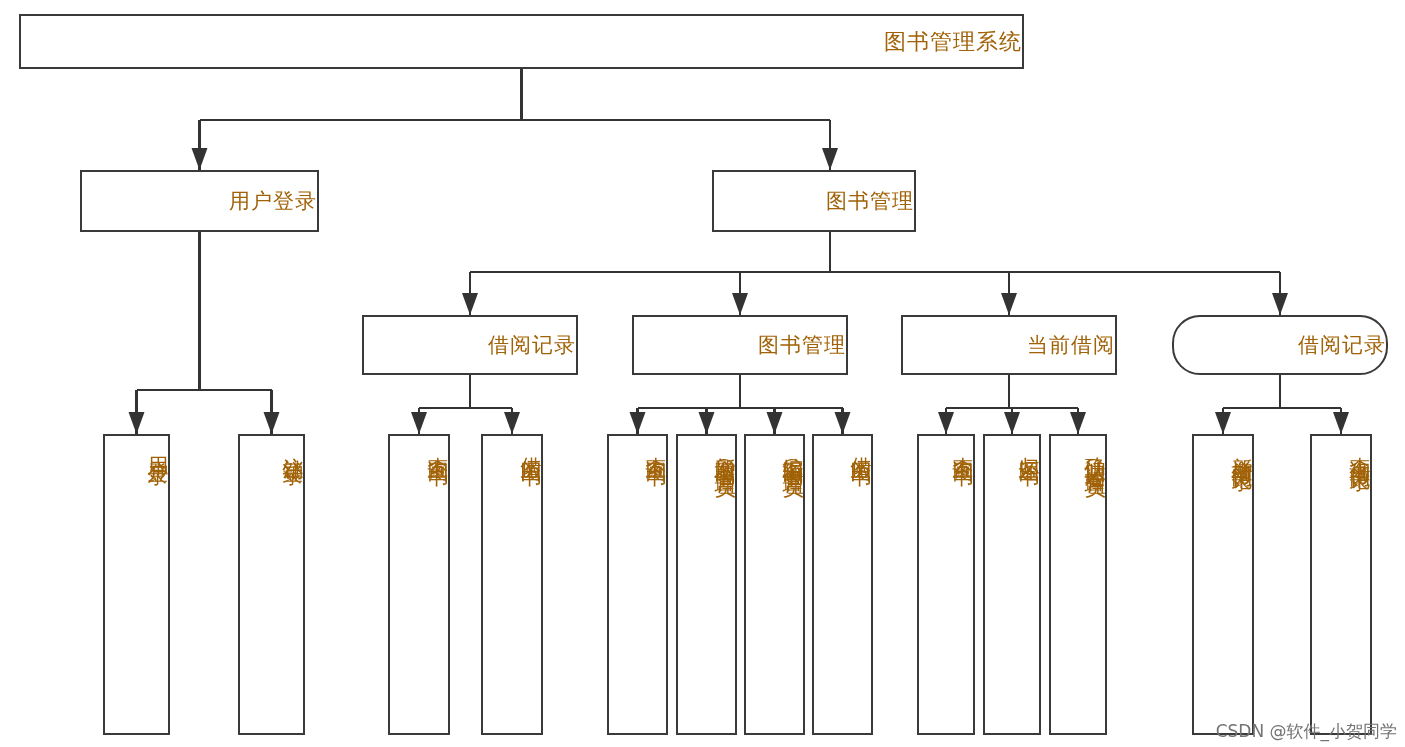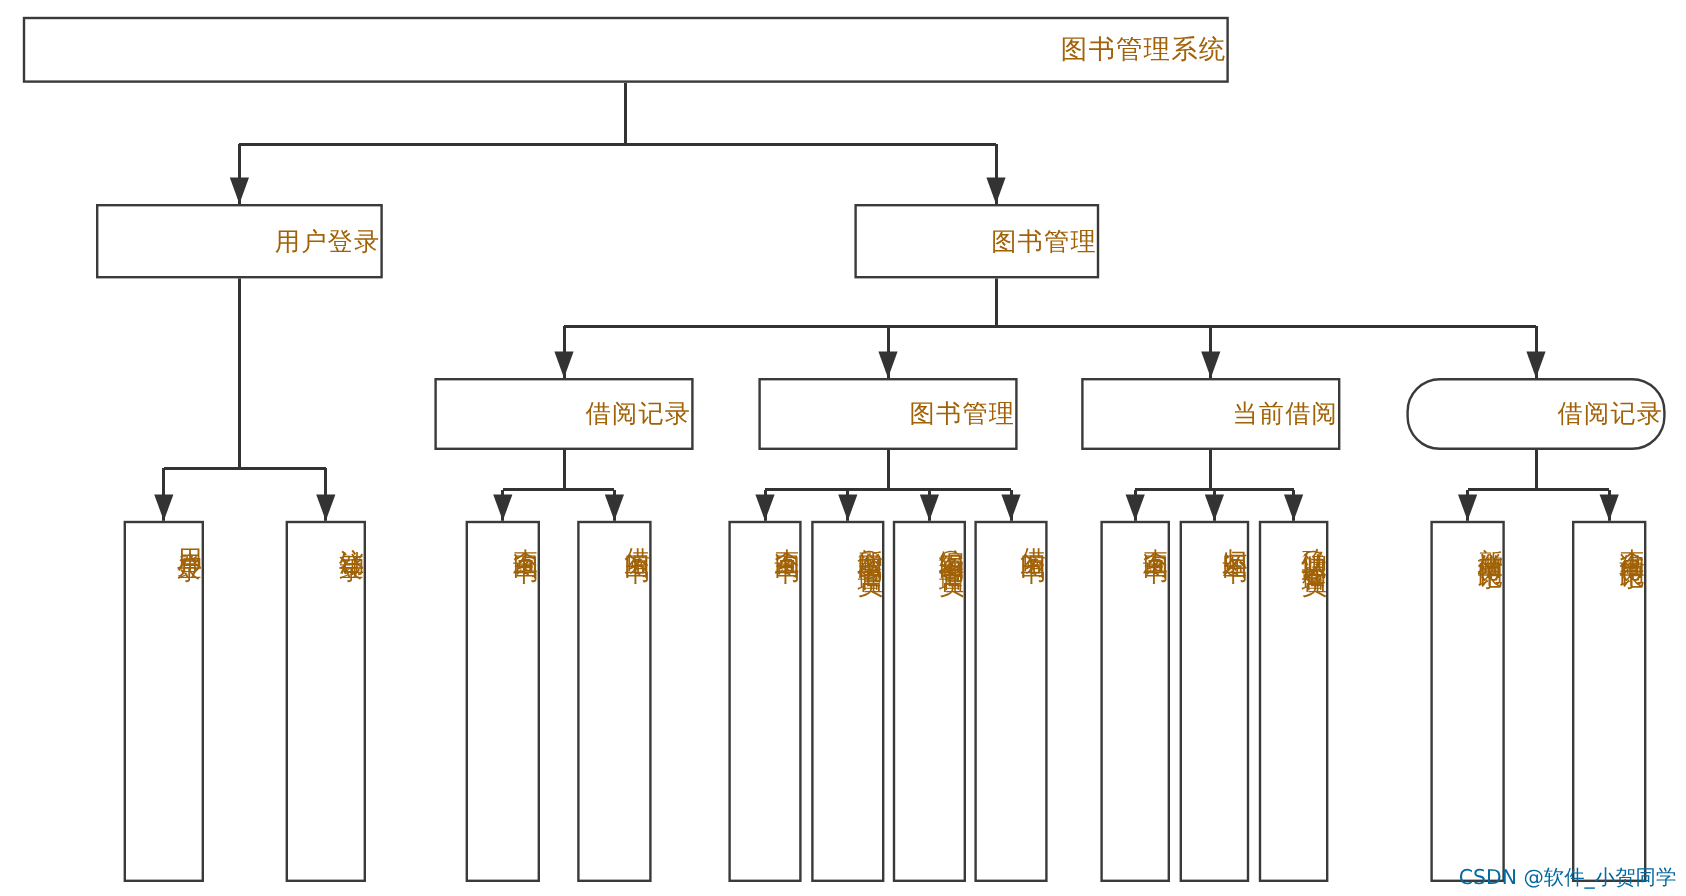--- a/index.html
+++ b/index.html
@@ -58,21 +58,21 @@
     line-height: 1;
   }
   .node.root .label {
     font-size: 22px;
   }
   #watermark {
     position: absolute;
     right: 8px;
     bottom: 4px;
     font-size: 17px;
-    color: #0369a1;
+    color: #737373;
     white-space: nowrap;
     font-family: "DejaVu Sans", "Liberation Sans", sans-serif;
   }
 </style>
 </head>
 <body>
 
 <div id="canvas">
   <svg id="edges" viewBox="0 0 1405 747">
       <line x1="521.5" y1="69" x2="521.5" y2="120" stroke="#333333" stroke-width="2.5" shape-rendering="crispEdges"></line>

